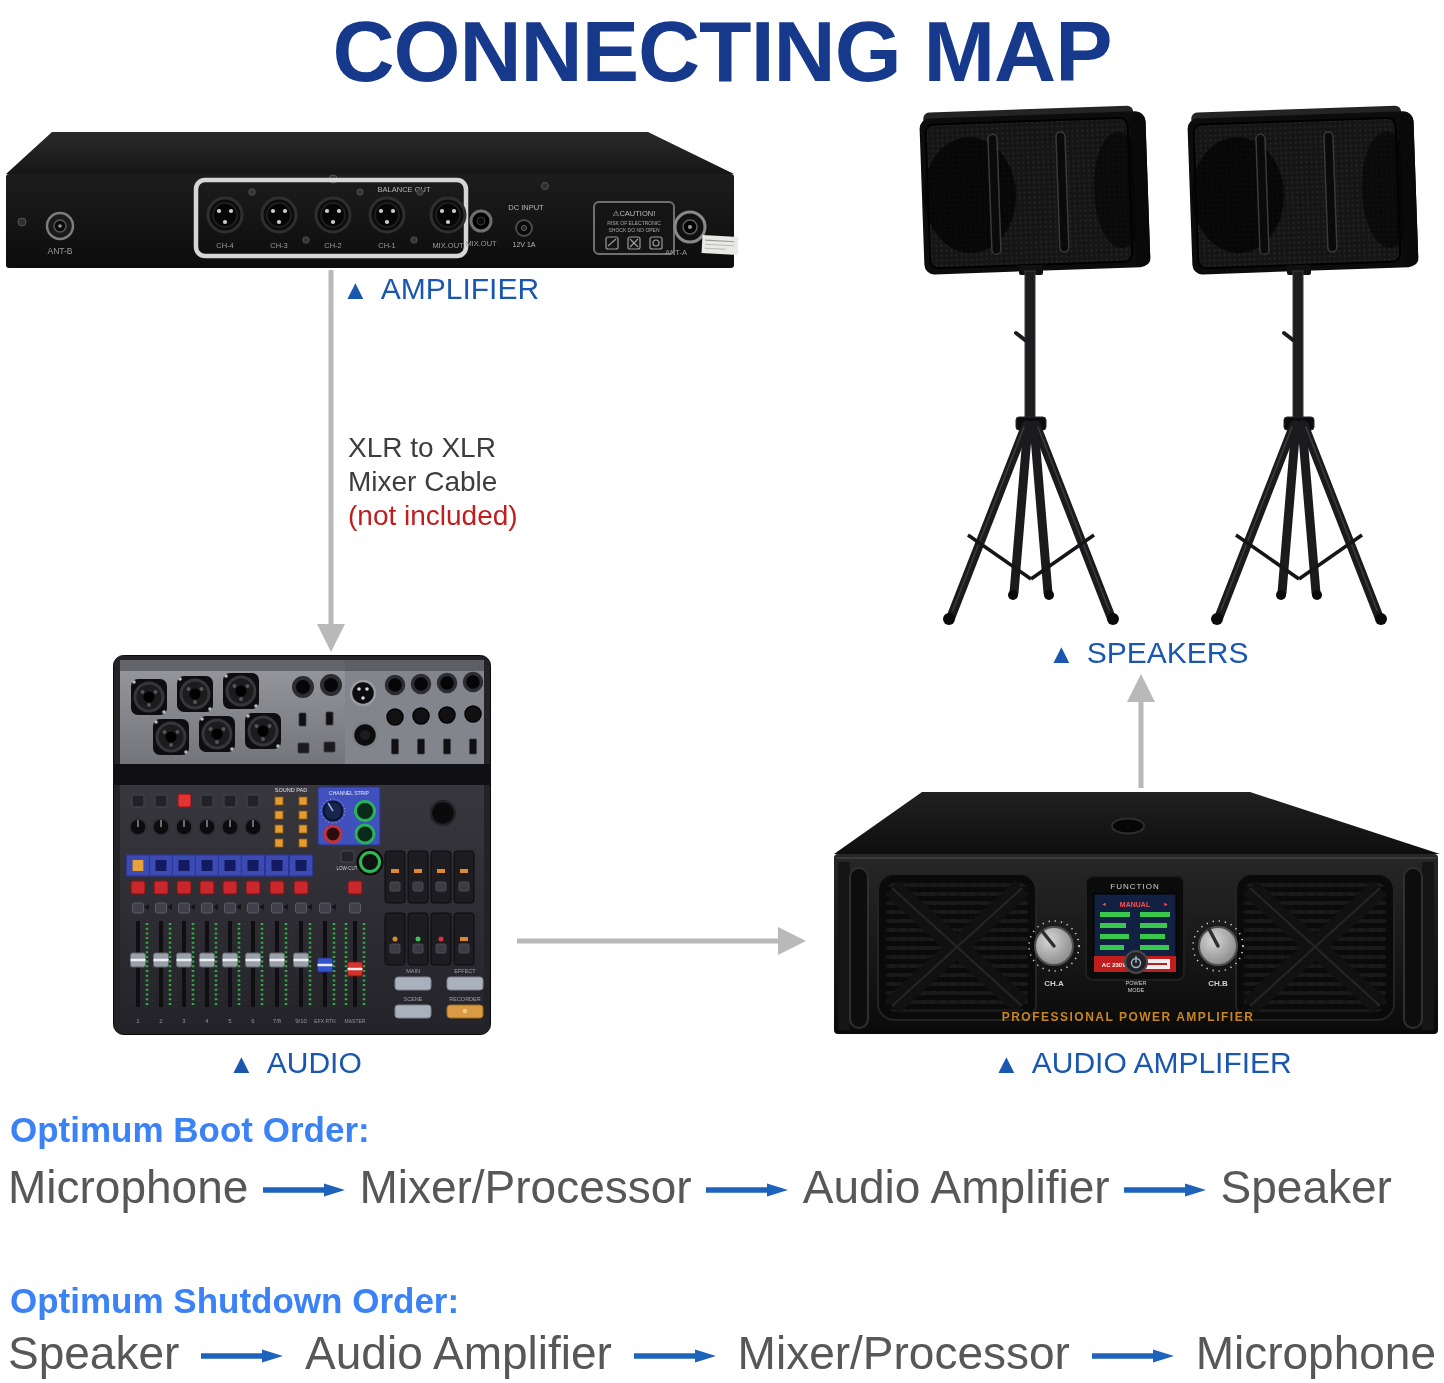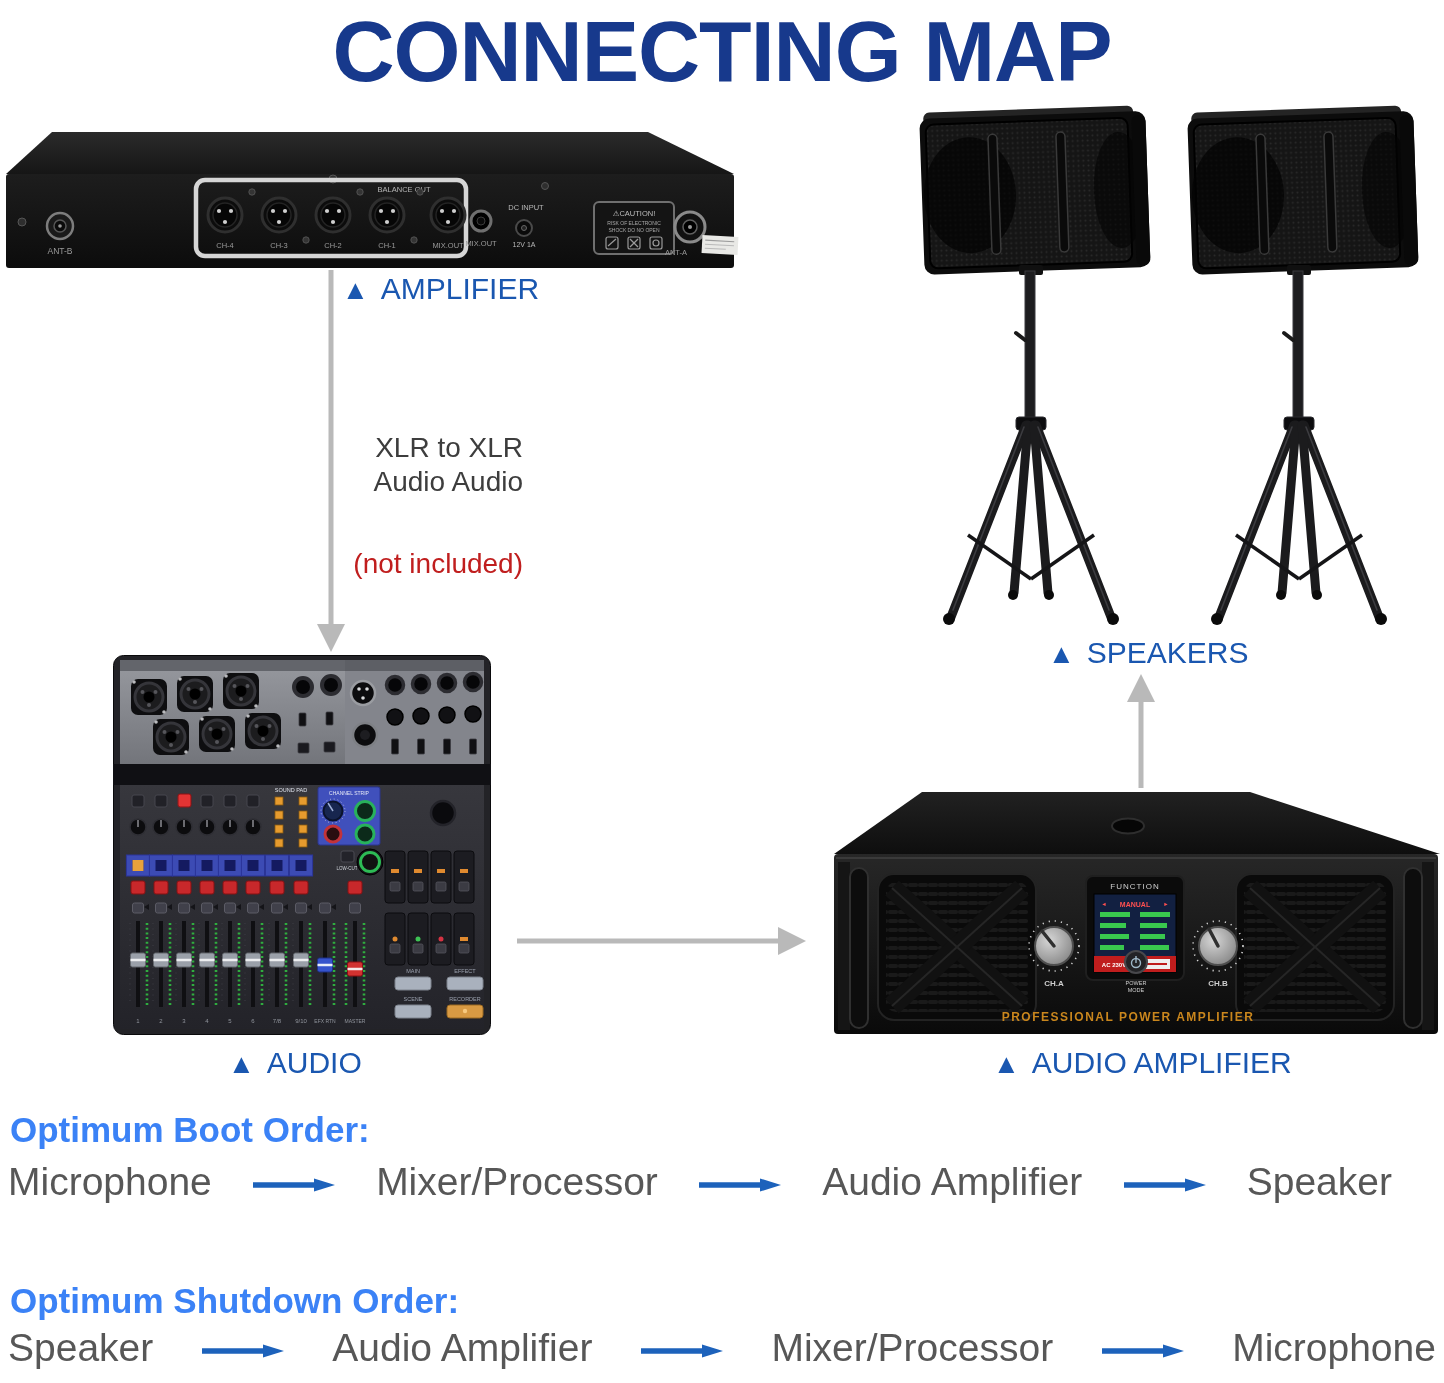--- a/index.html
+++ b/index.html
@@ -3,26 +3,26 @@
 <meta charset="utf-8">
 <style>
   html,body{margin:0;padding:0;background:#fff;}
   #canvas{position:relative;width:1444px;height:1383px;background:#fff;overflow:hidden;
           font-family:"Liberation Sans",sans-serif;}
   .abs{position:absolute;}
   #title{left:0;top:2px;width:1444px;text-align:center;font-size:86px;font-weight:bold;
          letter-spacing:-1px;color:#17398c;}
   .devlabel{display:flex;align-items:center;gap:12px;color:#1a57b0;font-size:30px;}
   .devlabel .tri{font-size:27px;line-height:1;transform:translateY(1px);}
-  #cable-note{left:348px;top:431px;width:175px;text-align:right;font-size:28px;
+  #cable-note{left:348px;top:431px;width:175px;text-align:left;font-size:28px;
               color:#3d3d3d;line-height:34px;}
-  #cable-note .red{color:#c01e1e;margin-top:48px;}
+  #cable-note .red{color:#c01e1e;}
   .order-head{left:10px;font-size:35px;font-weight:bold;color:#3b82f6;}
   .order-row{display:flex;justify-content:space-between;align-items:center;}
-  .order-row .step{font-size:39px;color:#575757;white-space:nowrap;}
+  .order-row .step{font-size:46px;color:#575757;white-space:nowrap;}
   .order-row .step-arrow{display:inline-flex;align-items:center;transform:translateY(3px);}
   svg{display:block;}
   text{font-family:"Liberation Sans",sans-serif;}
 </style>
 </head>
 <body>
 
 <div id="canvas">
 
   <div class="abs" id="title">CONNECTING MAP</div>
@@ -160,21 +160,21 @@
     </g>
   </svg>
 
   <div class="abs devlabel" style="left:342px;top:272px;">
     <span class="tri">▲</span>
     <span>AMPLIFIER</span>
   </div>
 
   <div class="abs" id="cable-note">
     <div>XLR to XLR</div>
-    <div>Audio Audio</div>
+    <div>Mixer Cable</div>
     <div class="red">(not included)</div>
   </div>
 
   <svg class="abs" style="left:900px;top:105px;" width="544" height="528" viewBox="0 0 544 528">
     <defs>
       <pattern id="mesh" width="5" height="5" patternUnits="userSpaceOnUse">
         <rect width="5" height="5" fill="#151515"></rect>
         <circle cx="2.5" cy="2.5" r="1" fill="#2a2a2a"></circle>
       </pattern>
       <g id="spk">

